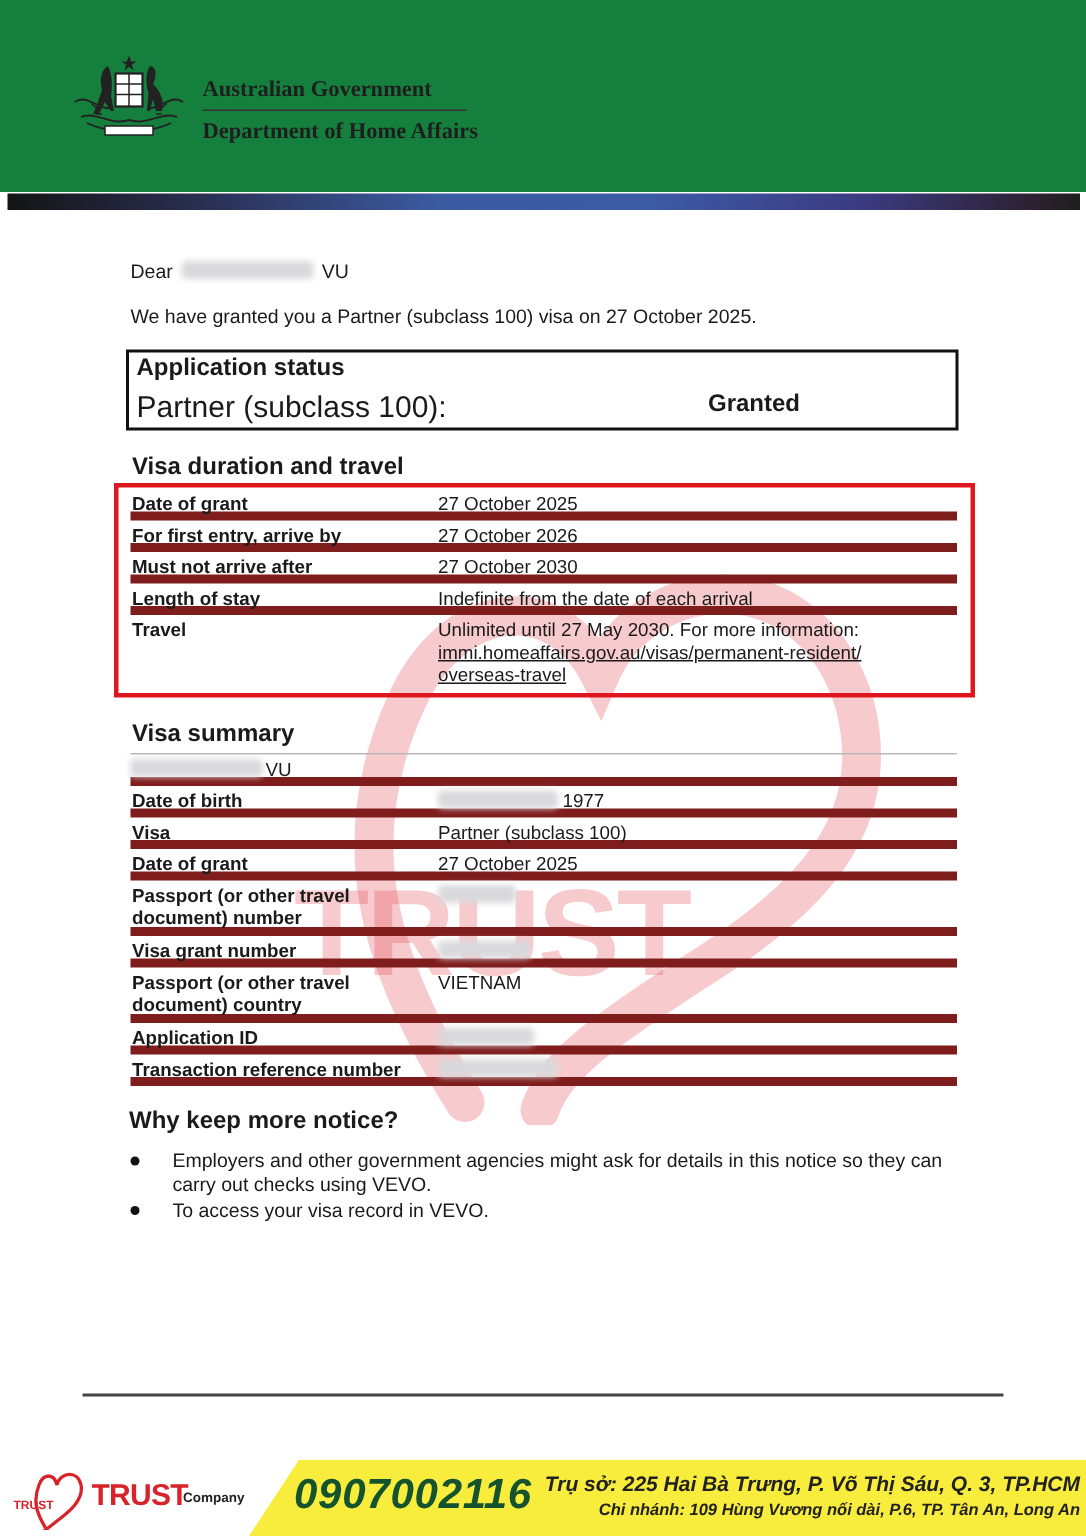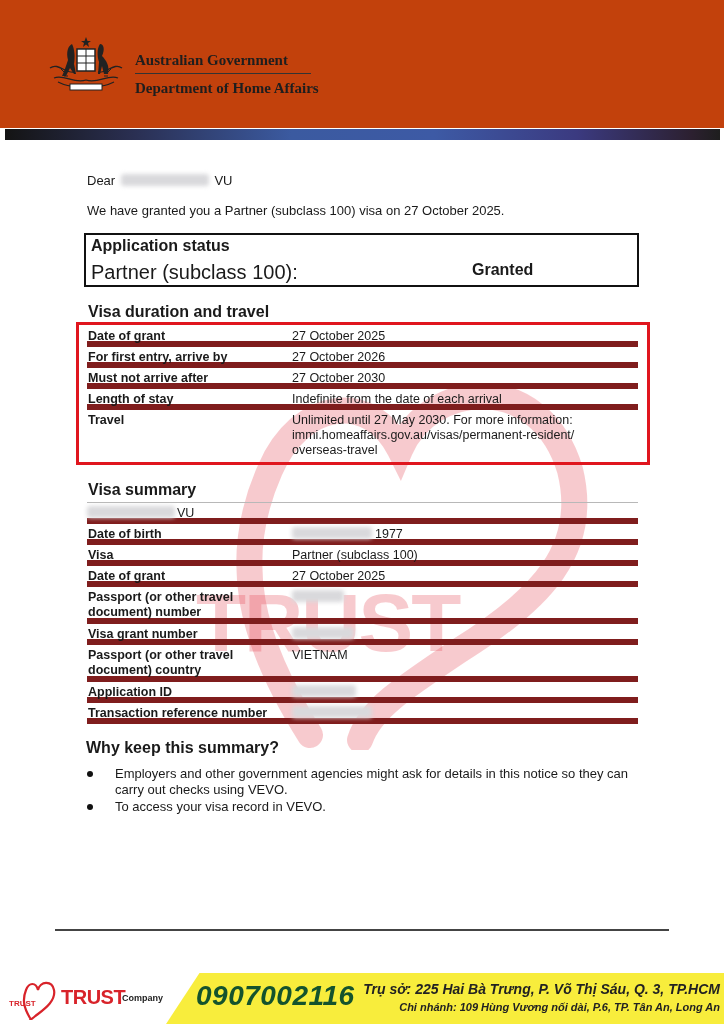--- a/index.html
+++ b/index.html
@@ -1,20 +1,20 @@
 <!DOCTYPE html>
 <html><head>
 <meta charset="utf-8">
 <style>
   * { box-sizing: border-box; margin: 0; padding: 0; }
   html, body { width: 724px; height: 1024px; background: #ffffff; overflow: hidden; }
   body { position: relative; font-family: "Liberation Sans", sans-serif; color: #1a1a1a; }
 
   
-  .header { position: absolute; left: 0; top: 0; width: 724px; height: 128px; background: #c2410c; }
+  .header { position: absolute; left: 0; top: 0; width: 724px; height: 128px; background: #15803d; }
   .crest { position: absolute; left: 44px; top: 34px; width: 84px; height: 64px; }
   .gov-title { position: absolute; left: 135px; top: 52px; font-family: "Liberation Serif", serif; font-weight: bold; font-size: 15px; color: #1e1e1e; }
   .gov-rule { position: absolute; left: 135px; top: 73px; width: 176px; height: 1px; background: #333; }
   .dept-title { position: absolute; left: 135px; top: 80px; font-family: "Liberation Serif", serif; font-weight: bold; font-size: 15px; color: #1e1e1e; }
   .header-bar { position: absolute; left: 5px; top: 129px; width: 715px; height: 11px;
     background: linear-gradient(to right, #141414 0%, #2a2f52 18%, #3b5aa0 40%, #3d5aa5 60%, #3b3a80 80%, #2c2030 96%, #1e1e1e 100%); }
 
   
   .dear { position: absolute; left: 87px; top: 173px; font-size: 13px; }
   .blur { display: inline-block; background: #d9d9dc; filter: blur(2px); border-radius: 3px; height: 12px; vertical-align: -1px; }
@@ -24,21 +24,21 @@
   .status-title { position: absolute; left: 5px; top: 2px; font-size: 16px; font-weight: bold; }
   .status-label { position: absolute; left: 5px; top: 26px; font-size: 20px; }
   .status-value { position: absolute; left: 386px; top: 26px; font-size: 16px; font-weight: bold; }
 
   .section-title { position: absolute; left: 88px; font-size: 16px; font-weight: bold; }
 
   .table { position: absolute; left: 87px; width: 551px; }
   .row { position: relative; border-bottom: 6px solid #7f1d1d; font-size: 12.5px; display: flex; }
   .row .k { width: 205px; font-weight: bold; padding: 3px 0 3px 1px; line-height: 15px; }
   .row .v { flex: 1; padding: 3px 0; line-height: 15px; }
-  .row a { color: #1a1a1a; }
+  .row a { color: #1a1a1a; text-decoration: underline; }
   .table.summary { border-top: 1px solid #b8b8b8; }
 
   .red-box { position: absolute; left: 76px; top: 322px; width: 574px; height: 143px; border: 3px solid #e0161e; }
 
   .why-title { position: absolute; left: 86px; top: 739px; font-size: 16px; font-weight: bold; }
   .bullets { position: absolute; left: 86px; top: 766px; width: 560px; font-size: 13px; line-height: 16px; }
   .bullets li { list-style: none; position: relative; padding-left: 29px; margin-bottom: 1px; }
   .bullets li .dot { position: absolute; left: 1px; top: 5px; width: 6px; height: 6px; border-radius: 50%; background: #111; }
 
   .bottom-rule { position: absolute; left: 55px; top: 929px; width: 614px; height: 2px; background: #444; }
@@ -162,21 +162,21 @@
   <div class="row" style="height:21px;">
     <div class="k">Application ID</div>
     <div class="v"><span class="blur" style="width:64px;"></span></div>
   </div>
   <div class="row" style="height:21px;">
     <div class="k">Transaction reference number</div>
     <div class="v"><span class="blur" style="width:80px;"></span></div>
   </div>
 </div>
 
-<div class="why-title">Why keep this summary?</div>
+<div class="why-title">Why keep more notice?</div>
 <ul class="bullets">
   <li><span class="dot"></span><span>Employers and other government agencies might ask for details in this notice so they can carry out checks using VEVO.</span></li>
   <li><span class="dot"></span><span>To access your visa record in VEVO.</span></li>
 </ul>
 
 <div class="bottom-rule"></div>
 
 <div class="footer">
   <div class="footer-yellow"></div>
   <svg class="trust-logo" viewBox="0 0 50 42">

